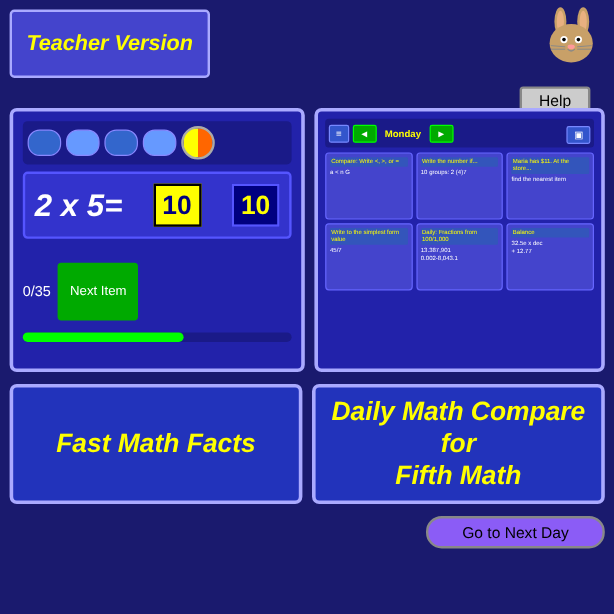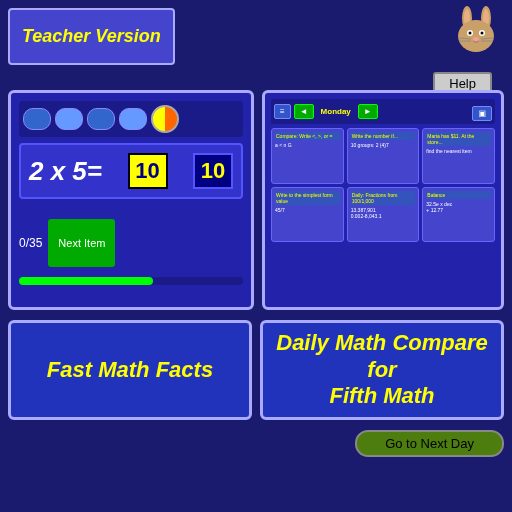--- a/index.html
+++ b/index.html
@@ -302,21 +302,21 @@
 
     
     .footer-row {
       display: flex;
       justify-content: flex-end;
       align-items: center;
       padding: 4px 0;
     }
 
     .next-day-btn {
-      background: #4d7c0f;
+      background: #8b5cf6;
       border: 2px solid #888;
       padding: 4px 28px;
       font-size: 13px;
       cursor: pointer;
       border-radius: 13px;
       color: #000;
     }
 
     
     .rabbit-svg {

